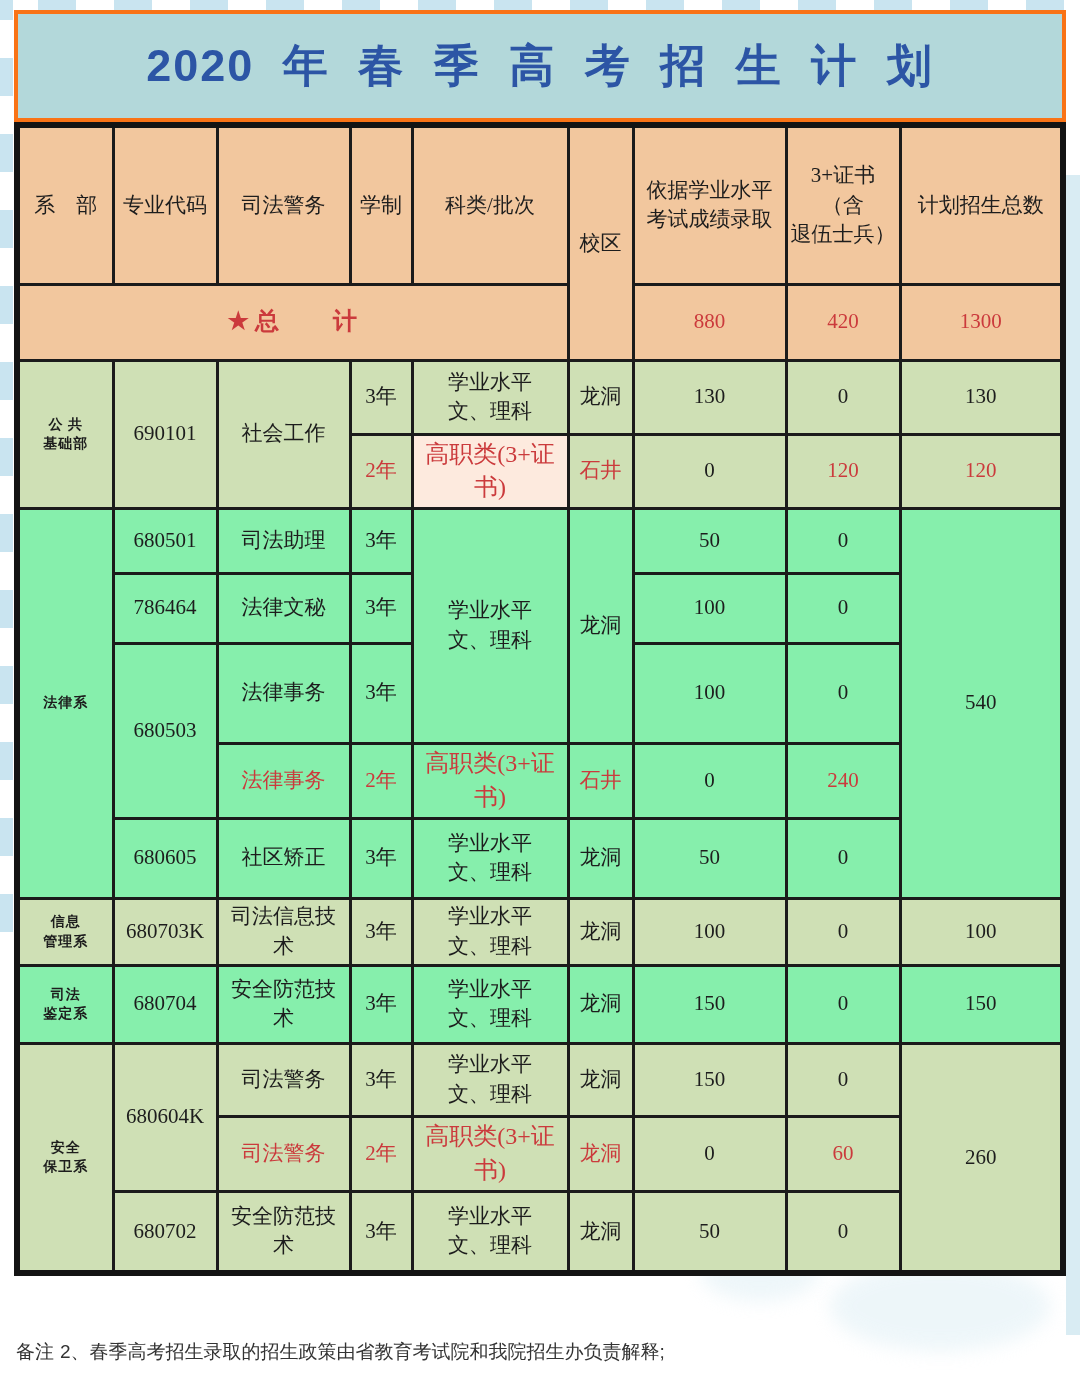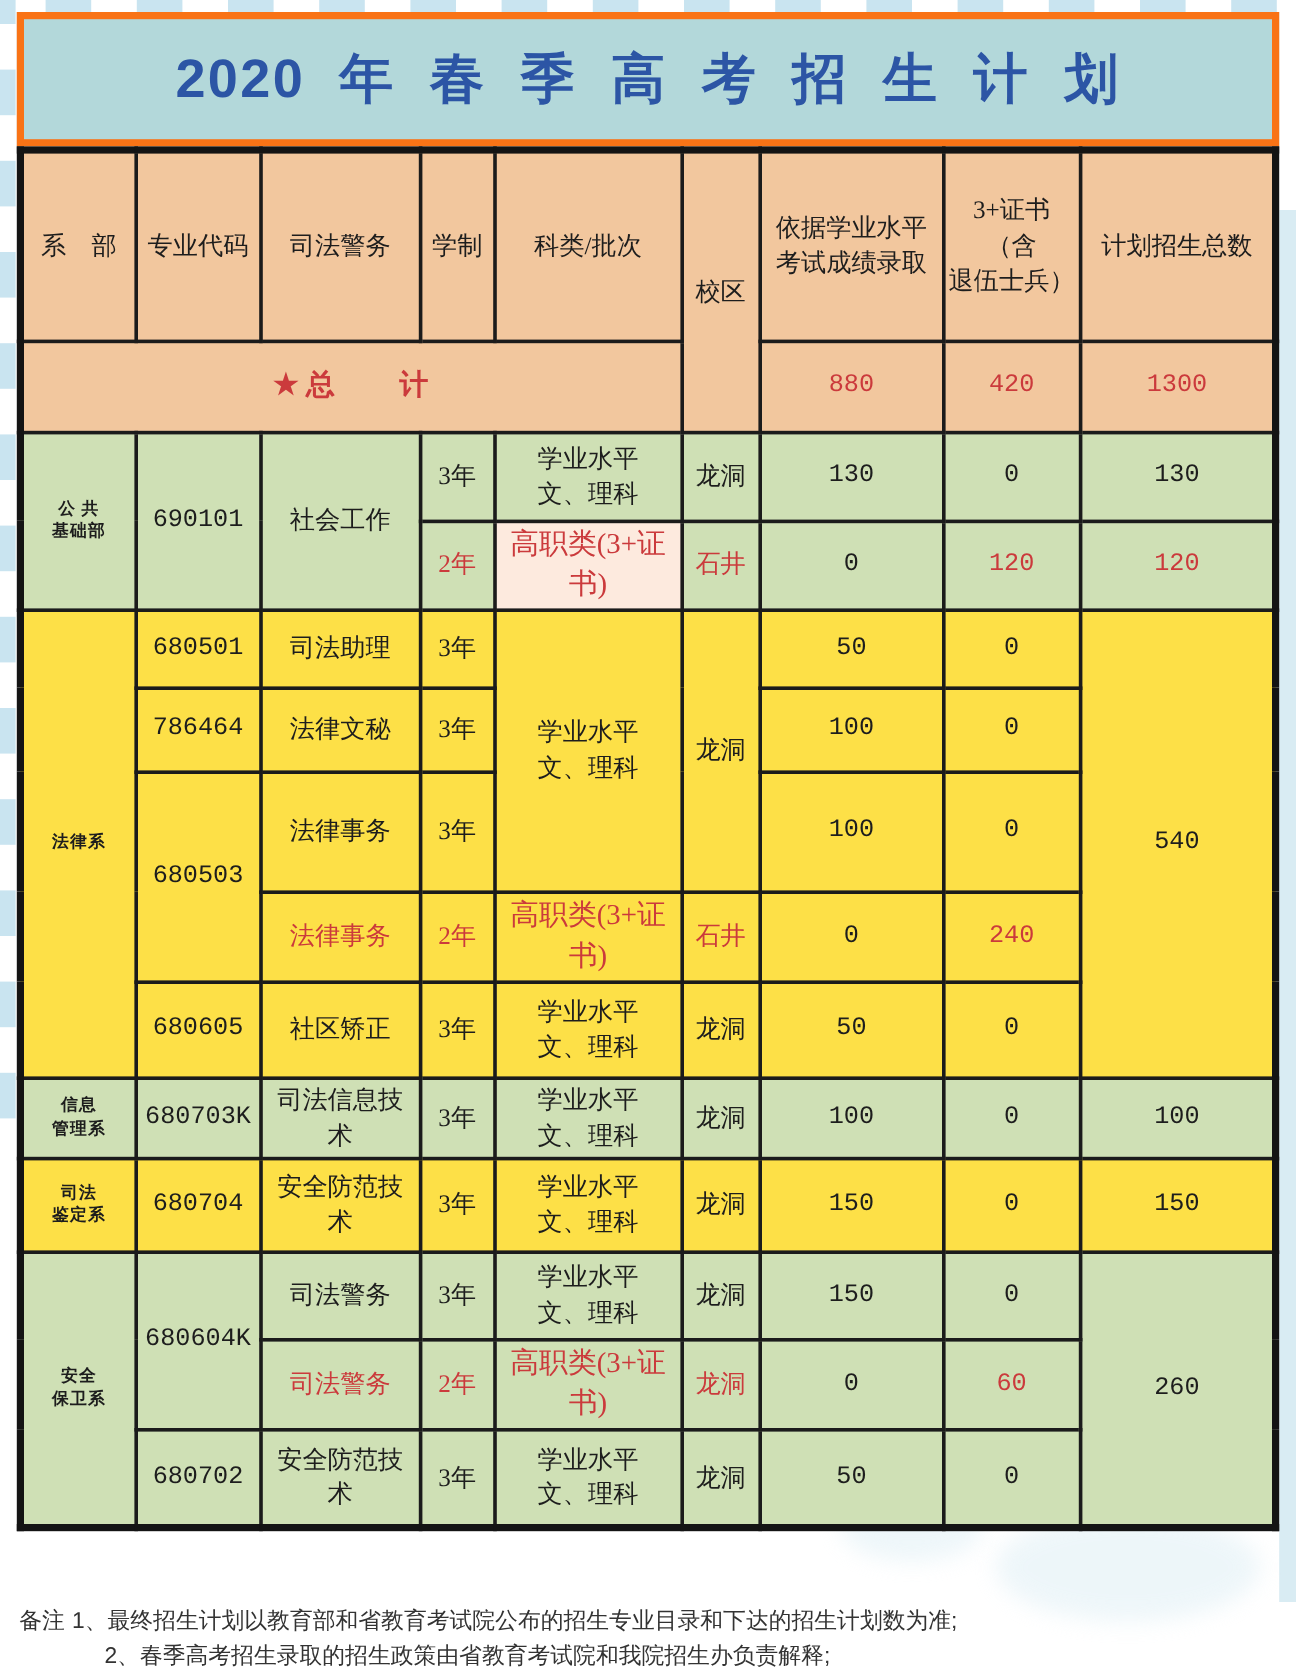--- a/index.html
+++ b/index.html
@@ -28,21 +28,21 @@
   .wash {
     position:absolute; border-radius:50%;
     background:#d9ecf3; opacity:.45; filter:blur(9px);
   }
   .wash.w1 { right:30px; bottom:40px; width:220px; height:90px; }
   .wash.w2 { right:260px; bottom:90px; width:120px; height:60px; }
 
   
   .title-banner {
     position:absolute; left:14px; top:10px; width:1052px; height:112px;
-    background:#b3d8da; border:6px solid #f97316;
+    background:#b3d8da; border:4px solid #f97316;
     display:flex; align-items:center; justify-content:center;
   }
   .title-banner h1 {
     margin:0; font-family:"Liberation Sans","DejaVu Sans",sans-serif;
     font-size:45px; font-weight:bold; color:#2c55a5;
     letter-spacing:2px; word-spacing:14px; white-space:nowrap;
   }
 
   
   table.plan {
@@ -53,29 +53,29 @@
     font-size:21px; color:#1d1d1d;
   }
   table.plan td {
     border:3px solid #1b1b1b;
     text-align:center; vertical-align:middle;
     padding:2px 3px; white-space:pre-line; line-height:1.4;
   }
   
   .bg-h   { background:#f2c79e; }
   .bg-g   { background:#cfe0b5; }
-  .bg-p   { background:#fde047; }
+  .bg-p   { background:#86efac; }
   .bg-pink{ background:#fdeade; }
   
   .red  { color:#cb3a3c; }
   .dept { font-weight:bold; font-size:14px; letter-spacing:1px; }
   .nowrap { white-space:nowrap; font-size:24px; }
   .total-label { font-size:24px; font-weight:bold; letter-spacing:2px; }
   .total-label .star { margin-right:4px; }
-  .num { font-size:21px;font-family:Liberation Mono, monospace; }
+  .num { font-size:21px; }
   
   .rh-head  { height:159px; }
   .rh-total { height:76px; }
   .rh-p1 { height:74px; }  .rh-p2 { height:63px; }
   .rh-l1 { height:65px; }  .rh-l2 { height:70px; }
   .rh-l3 { height:100px; } .rh-l4 { height:75px; }  .rh-l5 { height:80px; }
   .rh-i1 { height:67px; }  .rh-f1 { height:78px; }
   .rh-s1 { height:73px; }  .rh-s2 { height:75px; }  .rh-s3 { height:82px; }
 
   
@@ -262,17 +262,16 @@
       <td class="bg-g">龙洞</td>
       <td class="bg-g num">50</td>
       <td class="bg-g num">0</td>
     </tr>
   </tbody>
 </table>
 
 <div class="notes">
   <div class="label">备注</div>
   <div class="items">
-    <div class="item">1、最终招生计划以教育部和省教育考试院公布的招生专业目录和下达的招生计划数为准;</div>
     <div class="item">2、春季高考招生录取的招生政策由省教育考试院和我院招生办负责解释;</div>
 
   </div>
 </div>
 
 </body></html>

